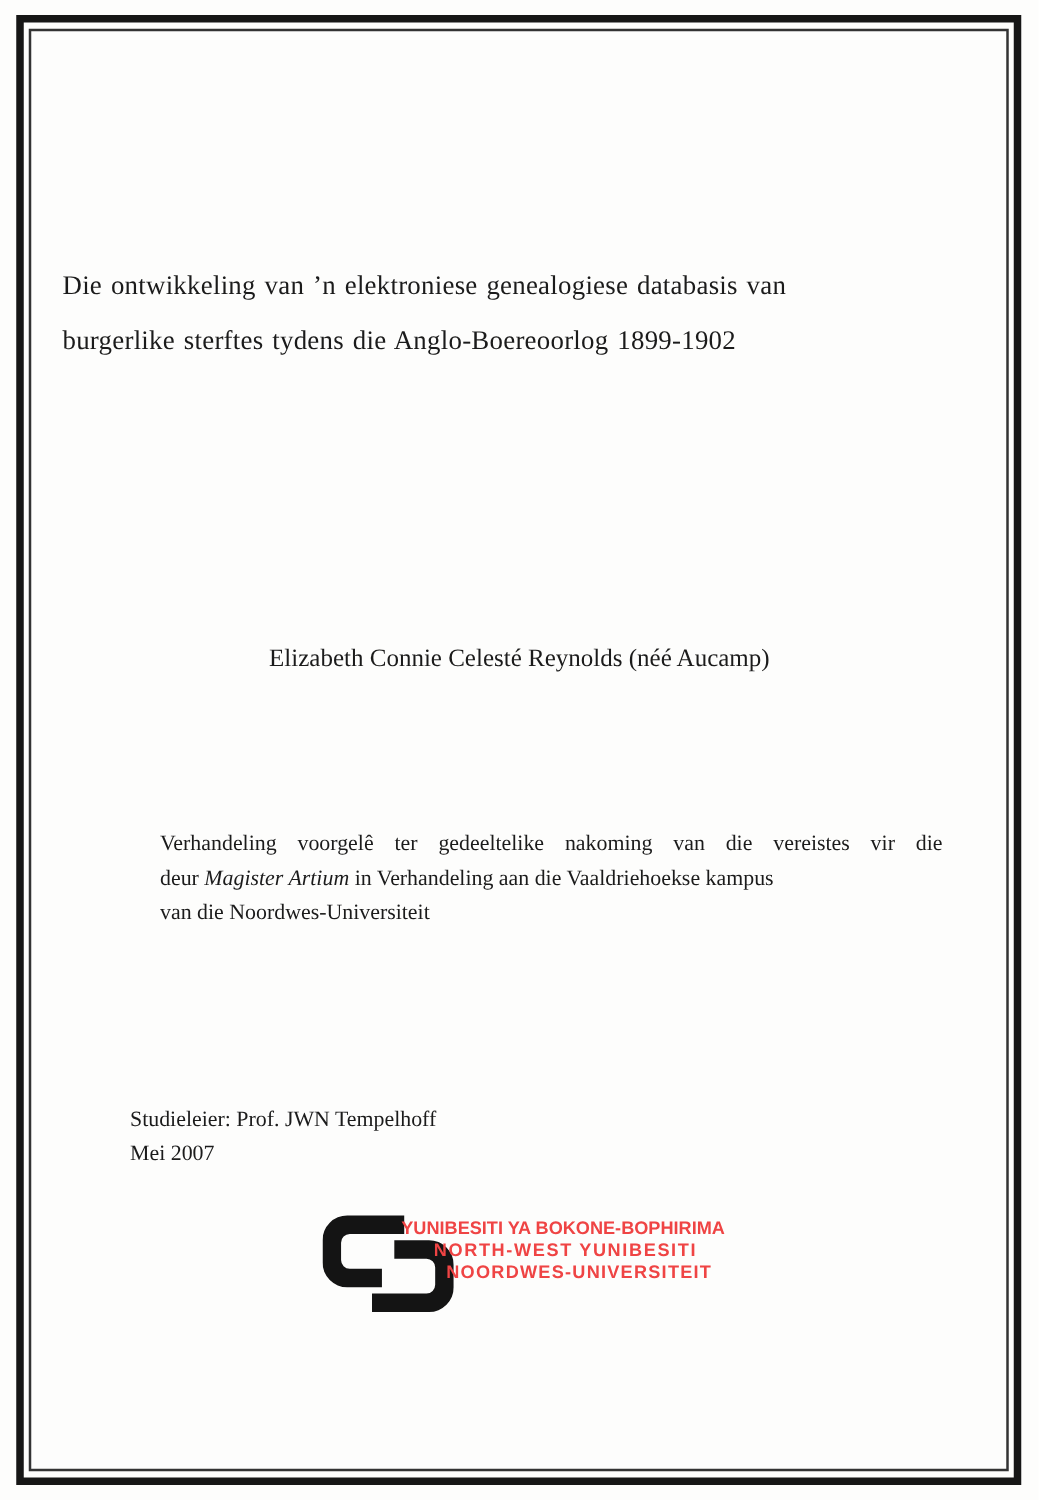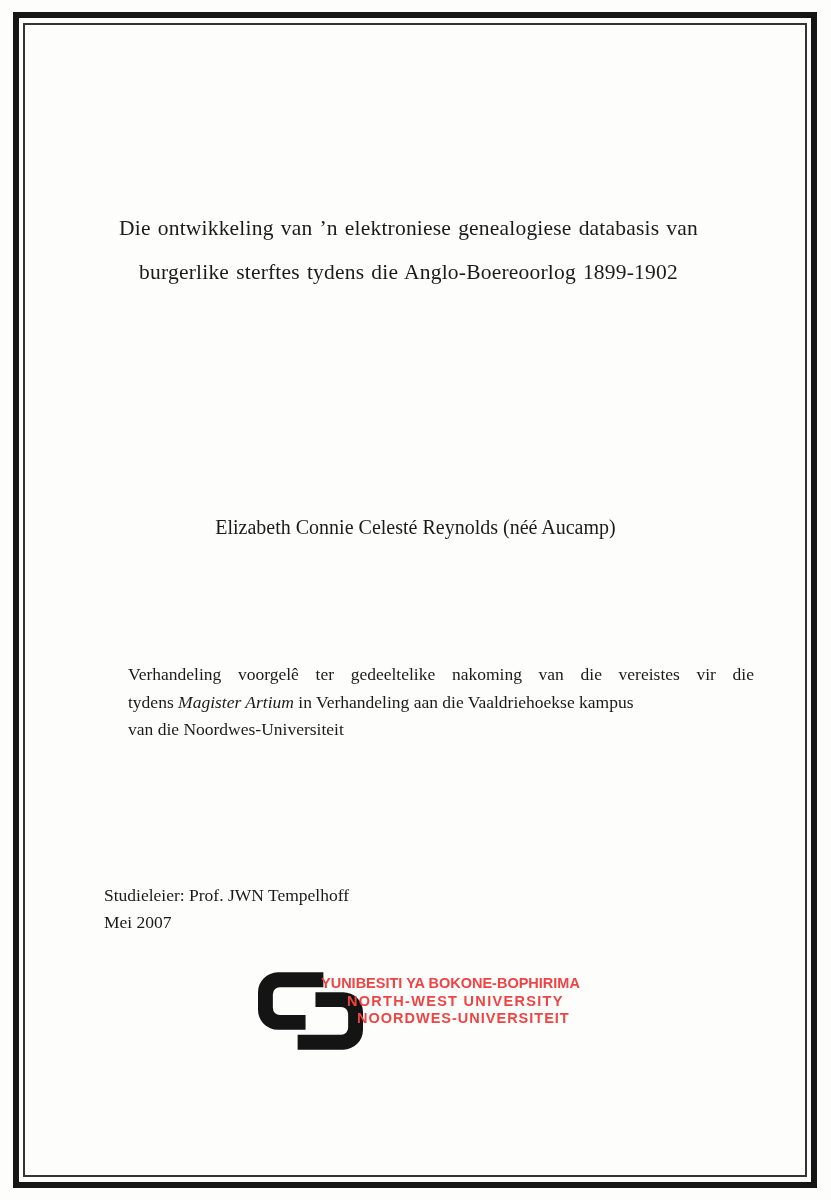--- a/index.html
+++ b/index.html
@@ -18,21 +18,21 @@
     border: 6px solid #161616;
   }
   .border-inner {
     position: absolute;
     top: 23px; left: 23px; right: 24px; bottom: 23px;
     border: 2px solid #333333;
   }
   .title-block {
     position: absolute;
     left: 50px; right: 64px; top: 206px;
-    text-align: center;
+    text-align: left;
     font-size: 21.5px;
     line-height: 44px;
     letter-spacing: 0.2px;
     word-spacing: 1.5px;
   }
   .byline {
     position: absolute;
     left: 0; right: 0; top: 434px;
     text-align: center;
     font-size: 17.5px;
@@ -97,34 +97,34 @@
   <div class="title-block">
     <div>Die ontwikkeling van ’n elektroniese genealogiese databasis van</div>
     <div>burgerlike sterftes tydens die Anglo-Boereoorlog 1899-1902</div>
   </div>
 
 
   <div class="author-line">Elizabeth Connie Celesté Reynolds (néé Aucamp)</div>
 
   <div class="statement-block">
     <div class="justified">Verhandeling voorgelê ter gedeeltelike nakoming van die vereistes vir die</div>
-    <div><span>tydens </span><em>Magister Artium</em><span> in Verhandeling aan die Vaaldriehoekse kampus</span></div>
+    <div><span>deur </span><em>Magister Artium</em><span> in Verhandeling aan die Vaaldriehoekse kampus</span></div>
     <div>van die Noordwes-Universiteit</div>
   </div>
 
   <div class="supervisor-block">
     <div>Studieleier: Prof. JWN Tempelhoff</div>
     <div>Mei 2007</div>
   </div>
 
   <div class="logo-block">
     <svg class="logo-mark" width="105" height="78" viewBox="0 0 106 78" aria-hidden="true">
       <path fill="#141414" d="M 66,0 L 20,0 A 20,20 0 0 0 0,20 L 0,38 A 20,20 0 0 0 20,58 L 48,58 L 48,43 L 22,43 A 7,7 0 0 1 15,36 L 15,22 A 7,7 0 0 1 22,15 L 66,15 Z"></path>
       <path fill="#141414" transform="rotate(180 53 39)" d="M 66,0 L 20,0 A 20,20 0 0 0 0,20 L 0,38 A 20,20 0 0 0 20,58 L 48,58 L 48,43 L 22,43 A 7,7 0 0 1 15,36 L 15,22 A 7,7 0 0 1 22,15 L 66,15 Z"></path>
     </svg>
     <div class="logo-text">
       <div class="lt1">YUNIBESITI YA BOKONE-BOPHIRIMA</div>
-      <div class="lt2">NORTH-WEST UNIVERSITY</div>
+      <div class="lt2">NORTH-WEST YUNIBESITI</div>
       <div class="lt3">NOORDWES-UNIVERSITEIT</div>
     </div>
   </div>
 
 </div>
 
 </body></html>

